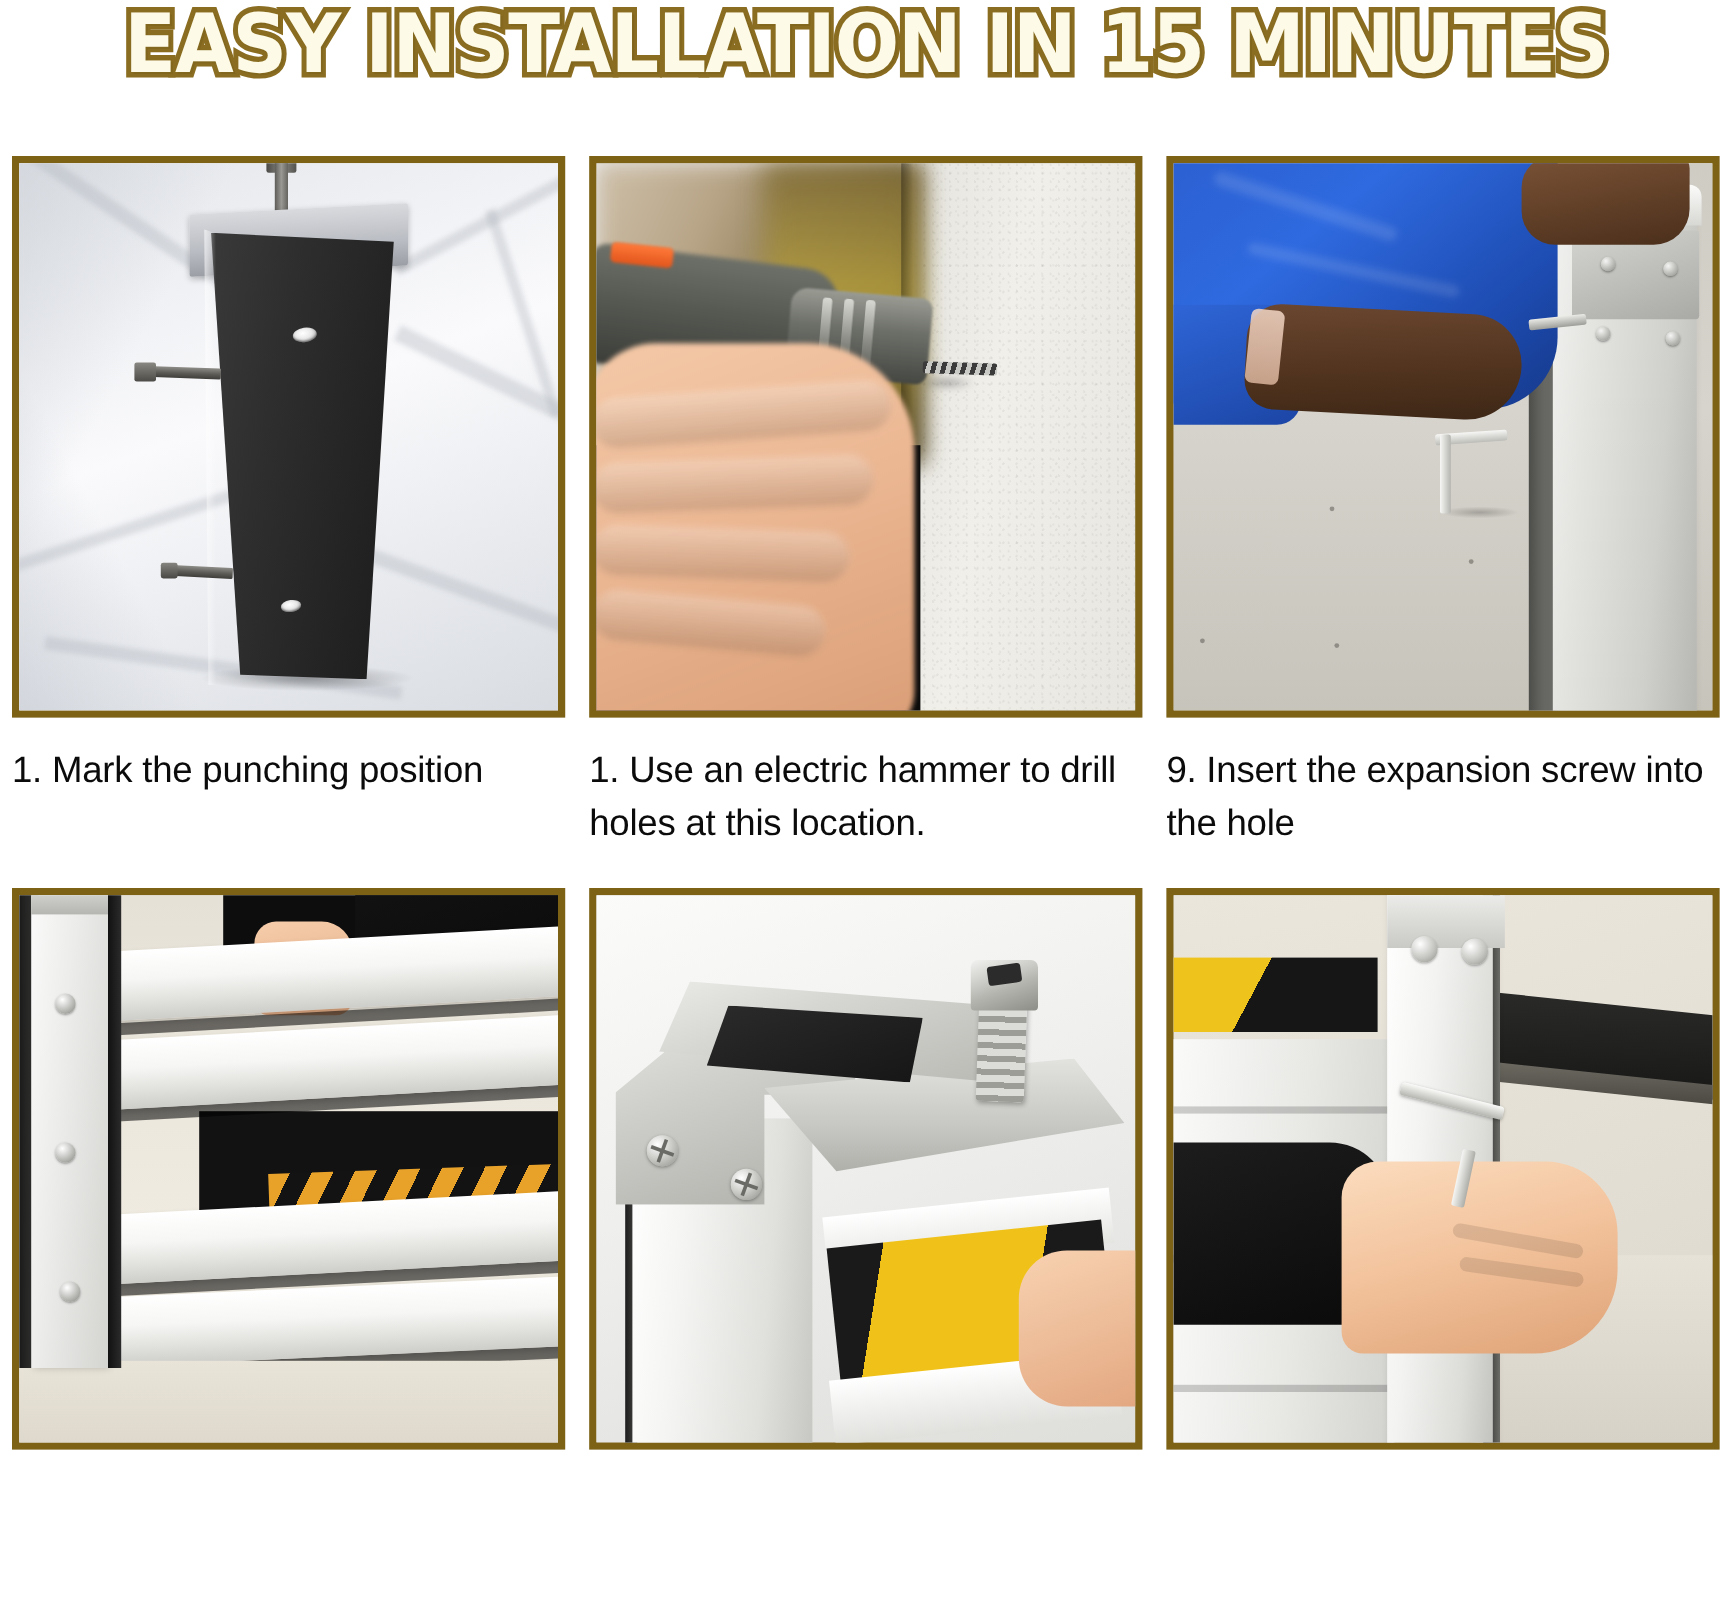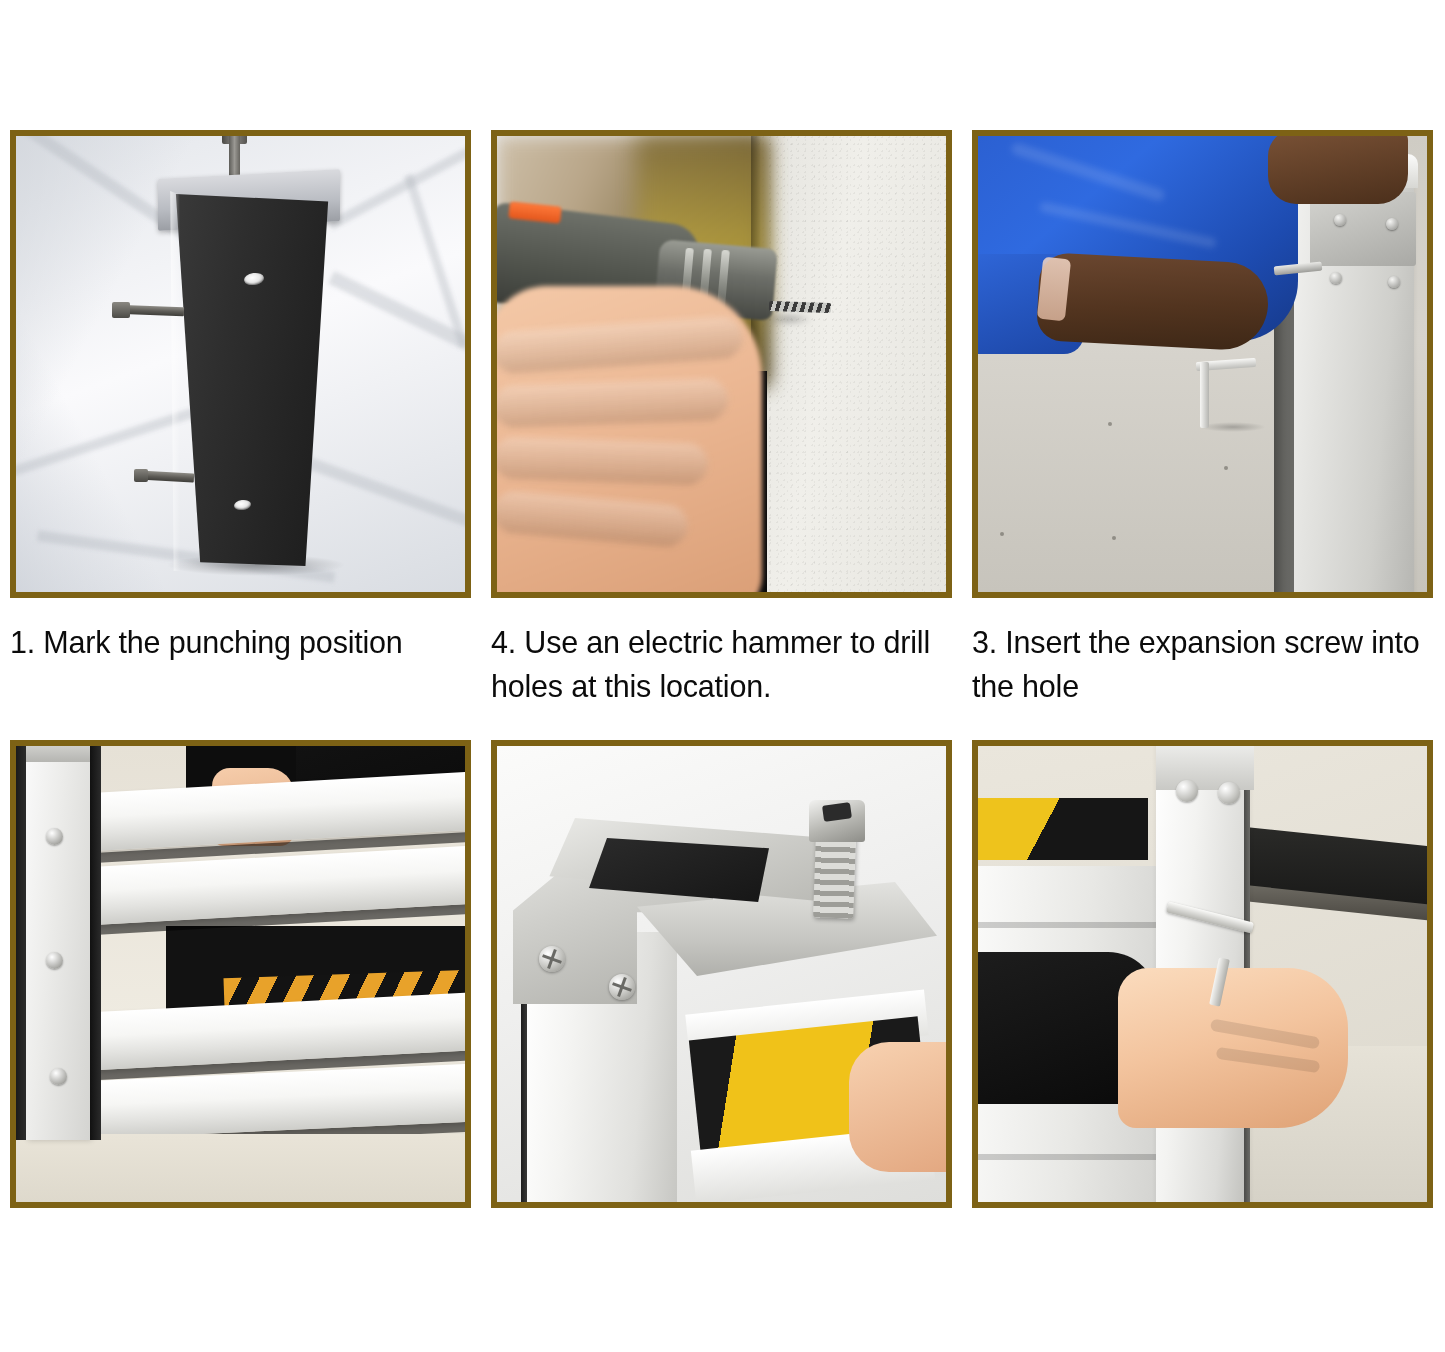--- a/index.html
+++ b/index.html
@@ -573,20 +573,23 @@
   .p6-floor {
     position:absolute; left:248px; top:300px; right:0; bottom:0;
     background: linear-gradient(180deg,#e6e2d7,#d6d2c7);
   }
 </style>
 </head>
 <body>
 
 <div class="page">
 
+  <div class="title-bar">
+    <div class="headline">EASY INSTALLATION IN 15 MINUTES</div>
+  </div>
 
   <div class="grid">
 
     <div class="row row-1">
 
       <div class="cell">
         <div class="photo">
           <div class="photo-inner">
             <div class="p1-bg"></div>
             <div class="p1-fold p1-f1"></div>
@@ -629,21 +632,21 @@
             <div class="p2-ring p2-r2"></div>
             <div class="p2-ring p2-r3"></div>
             <div class="p2-bit"></div>
             <div class="p2-hand"></div>
             <div class="p2-finger p2-fg1"></div>
             <div class="p2-finger p2-fg2"></div>
             <div class="p2-finger p2-fg3"></div>
             <div class="p2-finger p2-fg4"></div>
           </div>
         </div>
-        <div class="caption">4. Use an electric hammer to drill holes at this location.</div>
+        <div class="caption">1. Use an electric hammer to drill holes at this location.</div>
       </div>
 
       <div class="cell">
         <div class="photo">
           <div class="photo-inner">
             <div class="p3-ground"></div>
             <div class="p3-speck" style="left:130px;top:286px;"></div>
             <div class="p3-speck" style="left:22px;top:396px;"></div>
             <div class="p3-speck" style="left:134px;top:400px;"></div>
             <div class="p3-speck" style="left:246px;top:330px;"></div>
@@ -662,21 +665,21 @@
             <div class="p3-sleeve"></div>
             <div class="p3-arm"></div>
             <div class="p3-cuff"></div>
             <div class="p3-hand2"></div>
             <div class="p3-tool"></div>
             <div class="p3-allen-shadow"></div>
             <div class="p3-allen"></div>
             <div class="p3-allen2"></div>
           </div>
         </div>
-        <div class="caption">3. Insert the expansion screw into the hole</div>
+        <div class="caption">9. Insert the expansion screw into the hole</div>
       </div>
     </div>
 
     <div class="row row-2">
 
       <div class="cell">
         <div class="photo">
           <div class="photo-inner">
             <div class="p4-bg"></div>
             <div class="p4-dark-top"></div>

